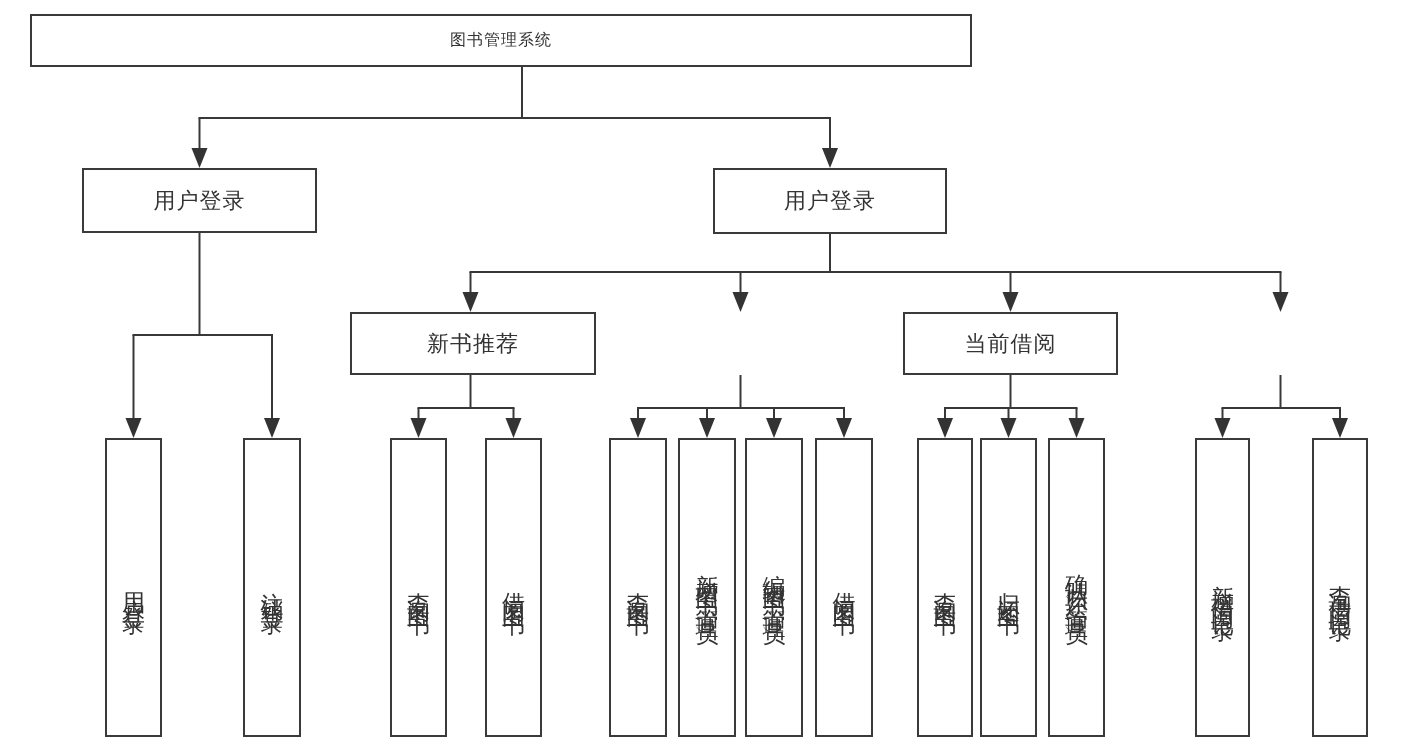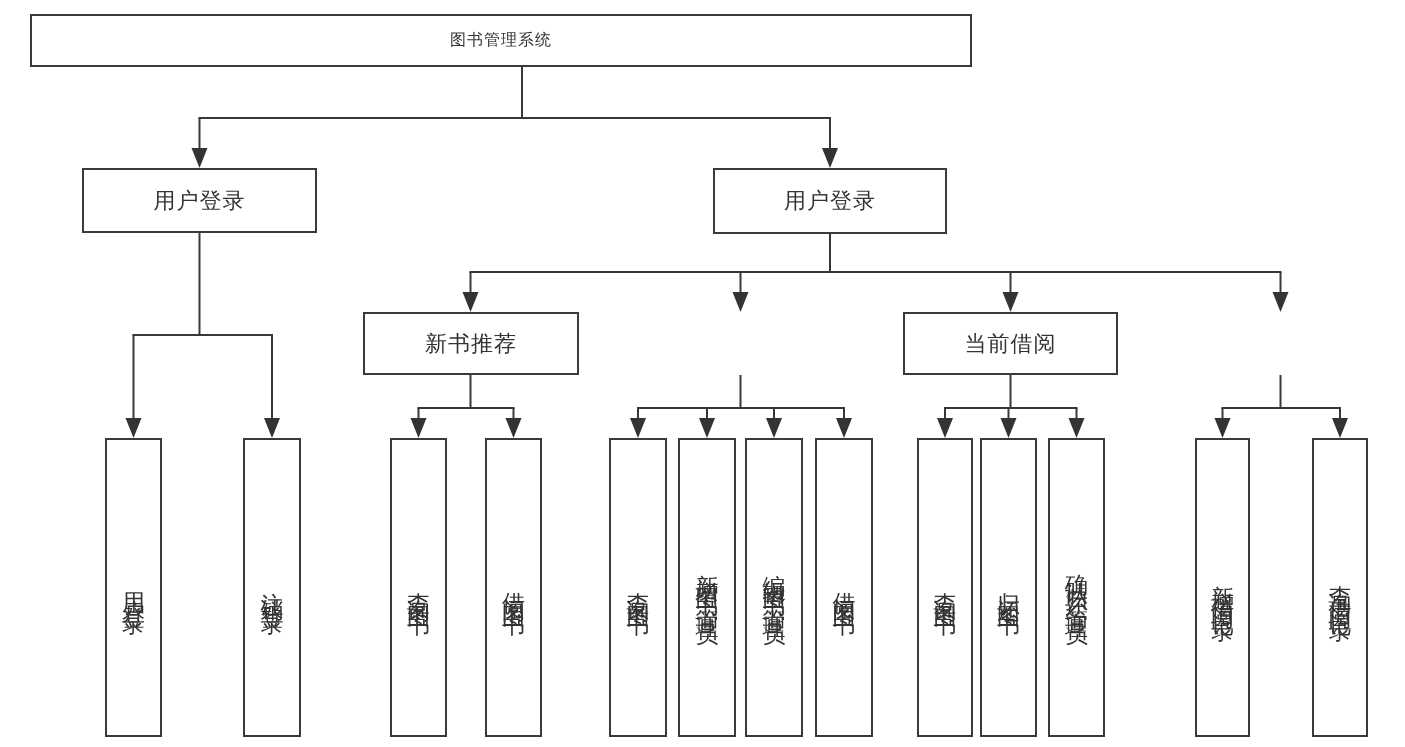--- a/index.html
+++ b/index.html
@@ -149,21 +149,21 @@
       <line x1="1340" y1="408" x2="1340" y2="422"></line>
       <polygon points="1332,418 1348,418 1340,438"></polygon>
     </g>
   </svg>
 
   <div class="box hbox root-box">图书管理系统</div>
 
   <div class="box hbox l2" style="left:82px;width:235px">用户登录</div>
   <div class="box hbox l2" style="left:713px;width:234px;height:66px">用户登录</div>
 
-  <div class="box hbox l3" style="left:363px;width:216px">新书推荐</div>
+  <div class="box hbox l3" style="left:350px;width:246px">新书推荐</div>
   <div class="box hbox l3" style="left:903px;width:215px">当前借阅</div>
 
   <div class="box leaf" style="left:105px;width:57px">用户登录</div>
   <div class="box leaf" style="left:243px;width:58px">注销登录</div>
 
   <div class="box leaf" style="left:390px;width:57px">查询图书</div>
   <div class="box leaf" style="left:485px;width:57px">借阅图书</div>
 
   <div class="box leaf" style="left:609px;width:58px">查询图书</div>
   <div class="box leaf" style="left:678px;width:58px">新增图书（管理员）</div>

